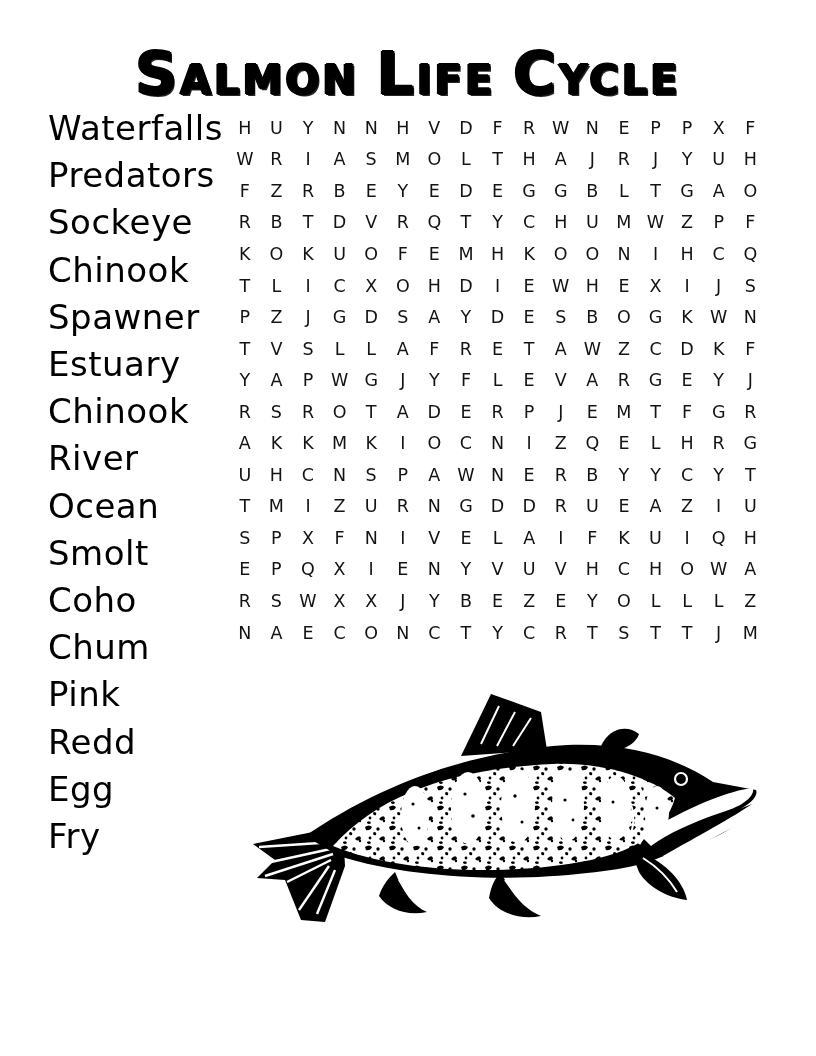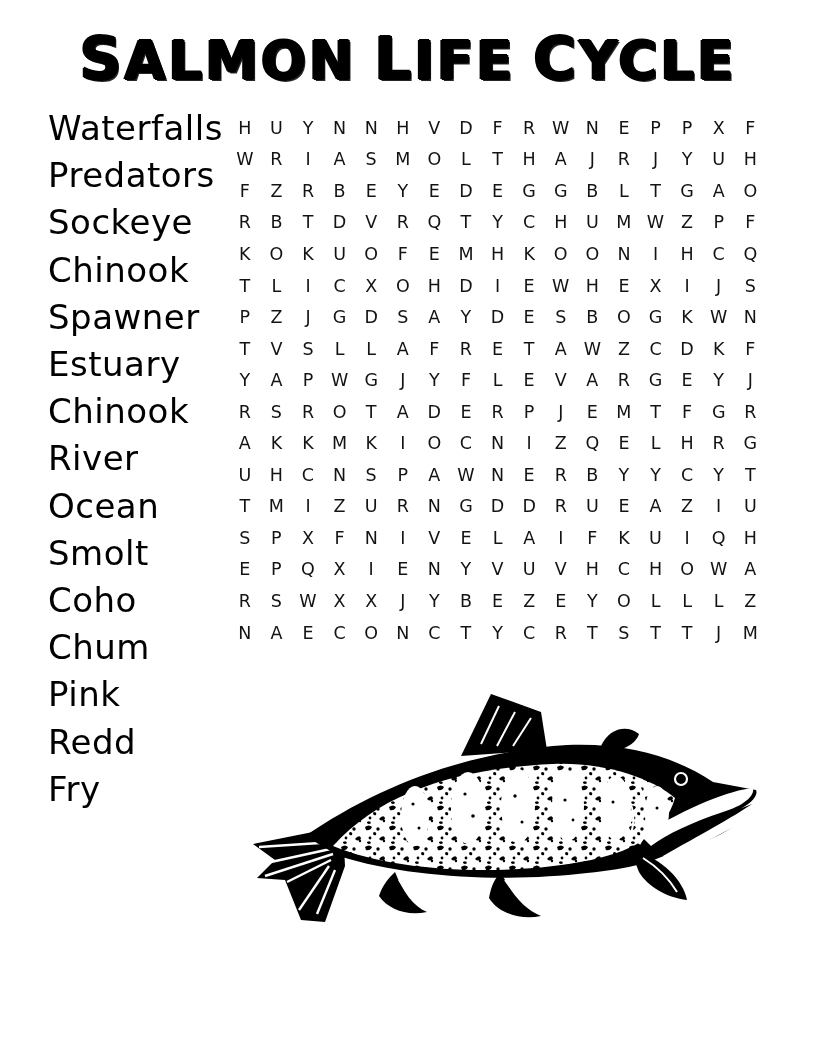--- a/index.html
+++ b/index.html
@@ -20,23 +20,23 @@
     top: 28px; left: 0; right: 0;
     margin: 0;
     text-align: center;
     font-weight: bold;
     letter-spacing: 3px;
     white-space: nowrap;
   }
   .title .tw {
     display: inline-block;
     text-transform: uppercase;
-    font-size: 53px;
+    font-size: 40px;
     line-height: 62px;
-    margin: 0 9px;
+    margin: 15px 9px;
     text-shadow: 1.4px 0 0 #000, -1.4px 0 0 #000, 0 1px 0 #000, 0 -1px 0 #000,
                  2px 2px 0 rgba(0,0,0,.85);
   }
   .title .tw::first-letter { font-size: 58px; }
 
   
   .words { position: absolute; left: 48px; top: 105px; }
   .word {
     font-size: 34px;
     line-height: 47.2px;
@@ -78,20 +78,21 @@
       <div class="word">Spawner</div>
       <div class="word">Estuary</div>
       <div class="word">Chinook</div>
       <div class="word">River</div>
       <div class="word">Ocean</div>
       <div class="word">Smolt</div>
       <div class="word">Coho</div>
       <div class="word">Chum</div>
       <div class="word">Pink</div>
       <div class="word">Redd</div>
+      <div class="word">Egg</div>
       <div class="word">Fry</div>
     </aside>
 
   <div class="grid">
       <div class="cell">H</div>
       <div class="cell">U</div>
       <div class="cell">Y</div>
       <div class="cell">N</div>
       <div class="cell">N</div>
       <div class="cell">H</div>

